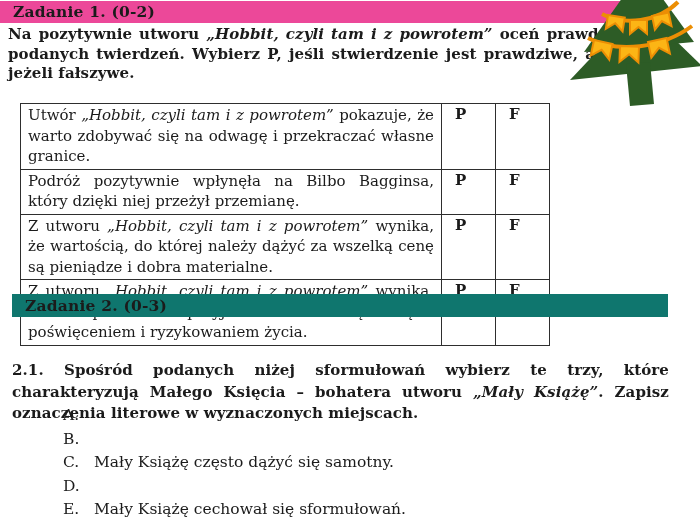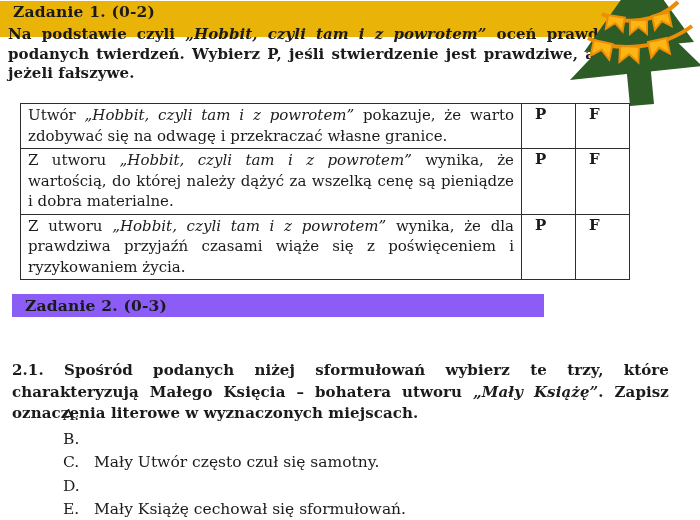--- a/index.html
+++ b/index.html
@@ -13,39 +13,39 @@
 
   .header-bar {
     position: absolute;
     font-weight: bold;
     font-size: 15.5px;
     line-height: 22px;
     padding-left: 13px;
     box-sizing: border-box;
     letter-spacing: 0.2px;
   }
-  #task1-header { top: 1px; left: 0; width: 645px; height: 36px; background: #eab308; }
-  #task2-header { top: 294px; left: 12px; width: 532px; height: 23px; background: #8b5cf6; line-height: 23px; }
+  #task1-header { top: 1px; left: 0; width: 645px; height: 22px; background: #ec4899; }
+  #task2-header { top: 294px; left: 12px; width: 656px; height: 23px; background: #0f766e; line-height: 23px; }
 
   .intro {
     position: absolute;
     margin: 0;
     font-weight: bold;
     font-size: 15px;
     text-align: justify;
     letter-spacing: 0.1px;
   }
   #task1-intro { top: 25px; left: 8px; width: 646px; line-height: 19.5px; }
   #task2-intro { top: 320px; left: 12px; width: 657px; line-height: 21.5px; margin-top: 40px; }
   .intro em, .statement em { }
 
   #task1-table {
     position: absolute;
     top: 103px; left: 20px;
-    width: 610px;
+    width: 530px;
     border-collapse: collapse;
     table-layout: fixed;
   }
   #task1-table td {
     border: 1px solid #2e2e2e;
     vertical-align: top;
     font-size: 15px;
   }
   td.statement {
     padding: 1px 7px 2px 7px;
@@ -71,26 +71,31 @@
 
   #tree { position: absolute; top: -16px; left: 566px; z-index: 5; }
 </style>
 </head>
 <body>
 
 <div id="task1-header" class="header-bar">
   <span>Zadanie 1. (0-2)</span>
 </div>
 
-<p id="task1-intro" class="intro"><span>Na podstawie czyli </span><em>„Hobbit, czyli tam i z powrotem”</em><span> oceń prawdziwość podanych twierdzeń. Wybierz P, jeśli stwierdzenie jest prawdziwe, albo F – jeżeli fałszywe.</span></p>
+<p id="task1-intro" class="intro"><span>Na pozytywnie utworu </span><em>„Hobbit, czyli tam i z powrotem”</em><span> oceń prawdziwość podanych twierdzeń. Wybierz P, jeśli stwierdzenie jest prawdziwe, albo F – jeżeli fałszywe.</span></p>
 
 <table id="task1-table">
   <tbody>
     <tr>
       <td class="statement"><span>Utwór </span><em>„Hobbit, czyli tam i z powrotem”</em><span> pokazuje, że warto zdobywać się na odwagę i przekraczać własne granice.</span></td>
+      <td class="pf">P</td>
+      <td class="pf">F</td>
+    </tr>
+    <tr>
+      <td class="statement"><span>Podróż pozytywnie wpłynęła na Bilbo Bagginsa, który dzięki niej przeżył przemianę.</span><em></em><span></span></td>
       <td class="pf">P</td>
       <td class="pf">F</td>
     </tr>
     <tr>
       <td class="statement"><span>Z utworu </span><em>„Hobbit, czyli tam i z powrotem”</em><span> wynika, że wartością, do której należy dążyć za wszelką cenę są pieniądze i dobra materialne.</span></td>
       <td class="pf">P</td>
       <td class="pf">F</td>
     </tr>
     <tr>
       <td class="statement"><span>Z utworu </span><em>„Hobbit, czyli tam i z powrotem”</em><span> wynika, że dla prawdziwa przyjaźń czasami wiąże się z poświęceniem i ryzykowaniem życia.</span></td>
@@ -108,21 +113,21 @@
 
 <ol id="task2-options">
   <li>
     <span class="opt-letter">A.</span>
   </li>
   <li>
     <span class="opt-letter">B.</span>
   </li>
   <li>
     <span class="opt-letter">C.</span>
-    <span class="opt-text">Mały Utwór często czuł się samotny.</span>
+    <span class="opt-text">Mały Książę często dążyć się samotny.</span>
   </li>
   <li>
     <span class="opt-letter">D.</span>
   </li>
   <li>
     <span class="opt-letter">E.</span>
     <span class="opt-text">Mały Książę cechował się sformułowań.</span>
   </li>
 </ol>
 

